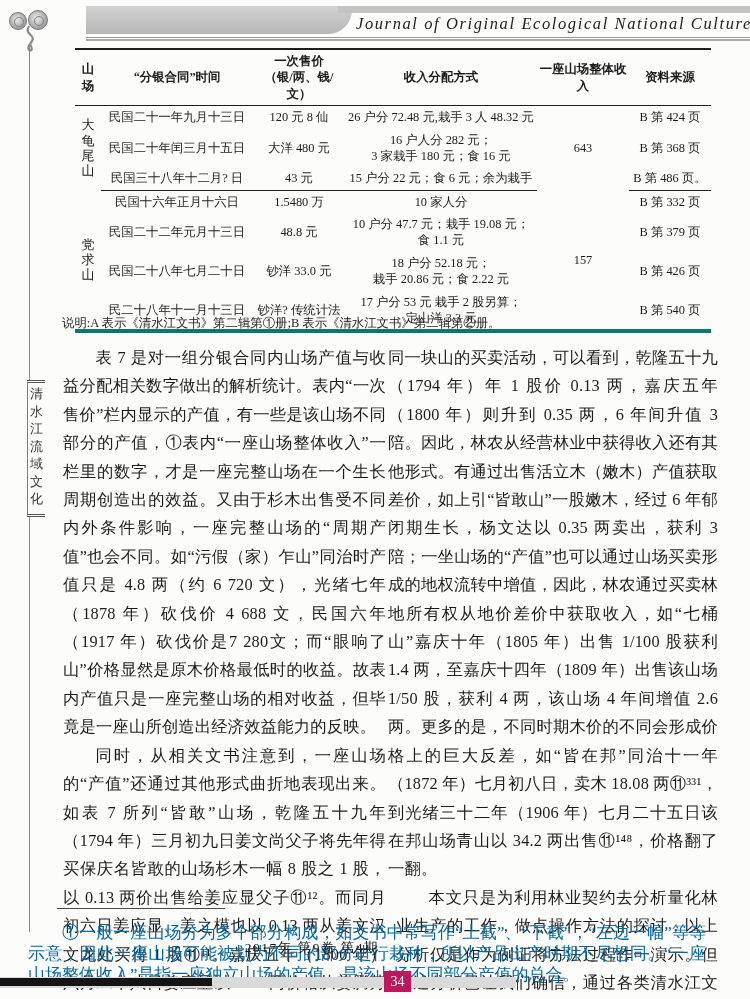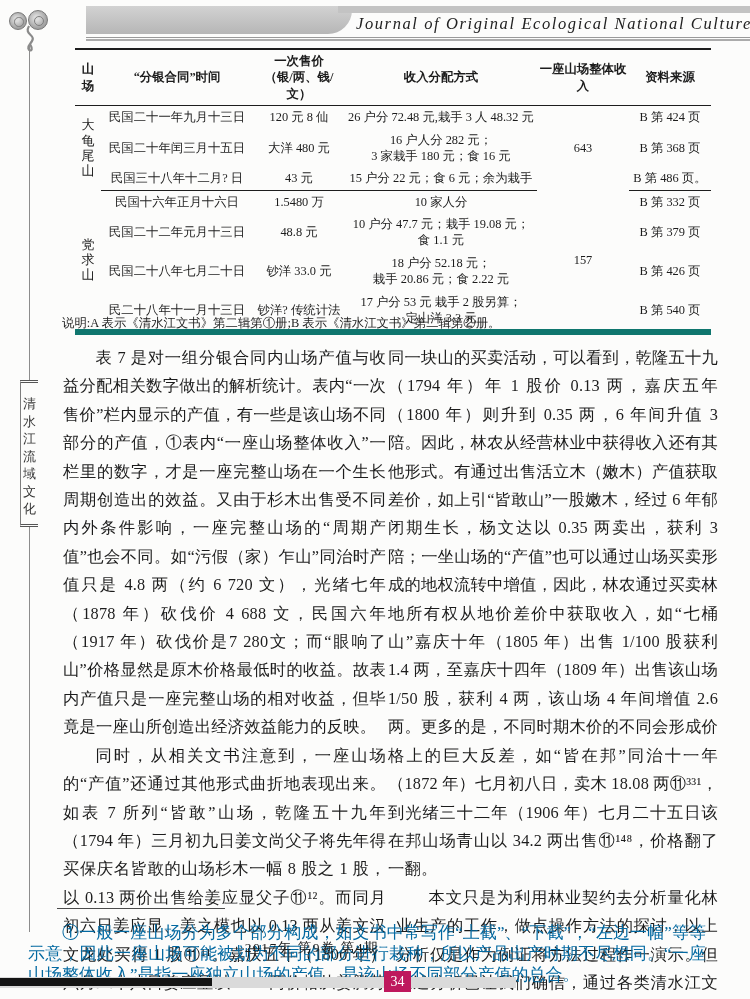--- a/index.html
+++ b/index.html
@@ -22,30 +22,30 @@
   .coin { position:absolute; border-radius:50%; border:1px solid #787878;
           background:radial-gradient(circle at 42% 40%, #dcdcdc 15%, #a8a8a8 60%, #8d8d8d); }
   .coin:after { content:""; position:absolute; left:27%; top:27%; width:46%; height:46%;
                 border-radius:50%; border:1px solid #7f7f7f; }
   .coin1 { left:9px; top:12px; width:18px; height:18px; }
   .coin2 { left:28px; top:10px; width:20px; height:20px; }
   .knot { position:absolute; left:10px; top:14px; }
   .margin-line { position:absolute; left:29px; top:44px; width:1px; height:888px; background:#8c8c8c; }
 
   
-  .side-box { position:absolute; left:20px; top:380px; width:18px; padding:12px 0 6px 0;
+  .side-box { position:absolute; left:27px; top:380px; width:18px; padding:2px 0 6px 0;
               border-top:3px double #555; border-bottom:3px double #555; border-left:1px solid #7d7d7d;
               background:#fcfcfb; }
   .side-box .vtext { width:14px; margin:0 auto; font-size:13px; line-height:17.5px;
                      text-align:center; word-break:break-all; color:#333; }
 
   
   .table-wrap { position:absolute; left:75px; top:48px; width:636px; }
   table.t { border-collapse:collapse; width:636px; font-size:12.4px; line-height:1.32;
-            border-top:2px solid #1d1d1d; border-bottom:6px solid #0f766e; }
+            border-top:2px solid #1d1d1d; border-bottom:4px solid #0f766e; }
   .t th { font-weight:600; height:41px; border-bottom:1px solid #1d1d1d; }
   .t th, .t td { text-align:center; vertical-align:middle; padding:3px 2px; }
   .t .c-mtn { width:26px; } .t .c-time { width:152px;margin-top:9px; } .t .c-price { width:92px; }
   .t .c-dist { width:192px; } .t .c-inc { width:92px; } .t .c-src { width:82px; }
   .t .g-end td { border-bottom:1px solid #1d1d1d; }
   .t .mtn div { width:15px; margin:0 auto; word-break:break-all; line-height:1.18; font-size:13px; }
   .t .dist div { display:block; }
   .note { position:absolute; left:62px; top:315px; width:650px; font-size:12.4px; }
 
   

